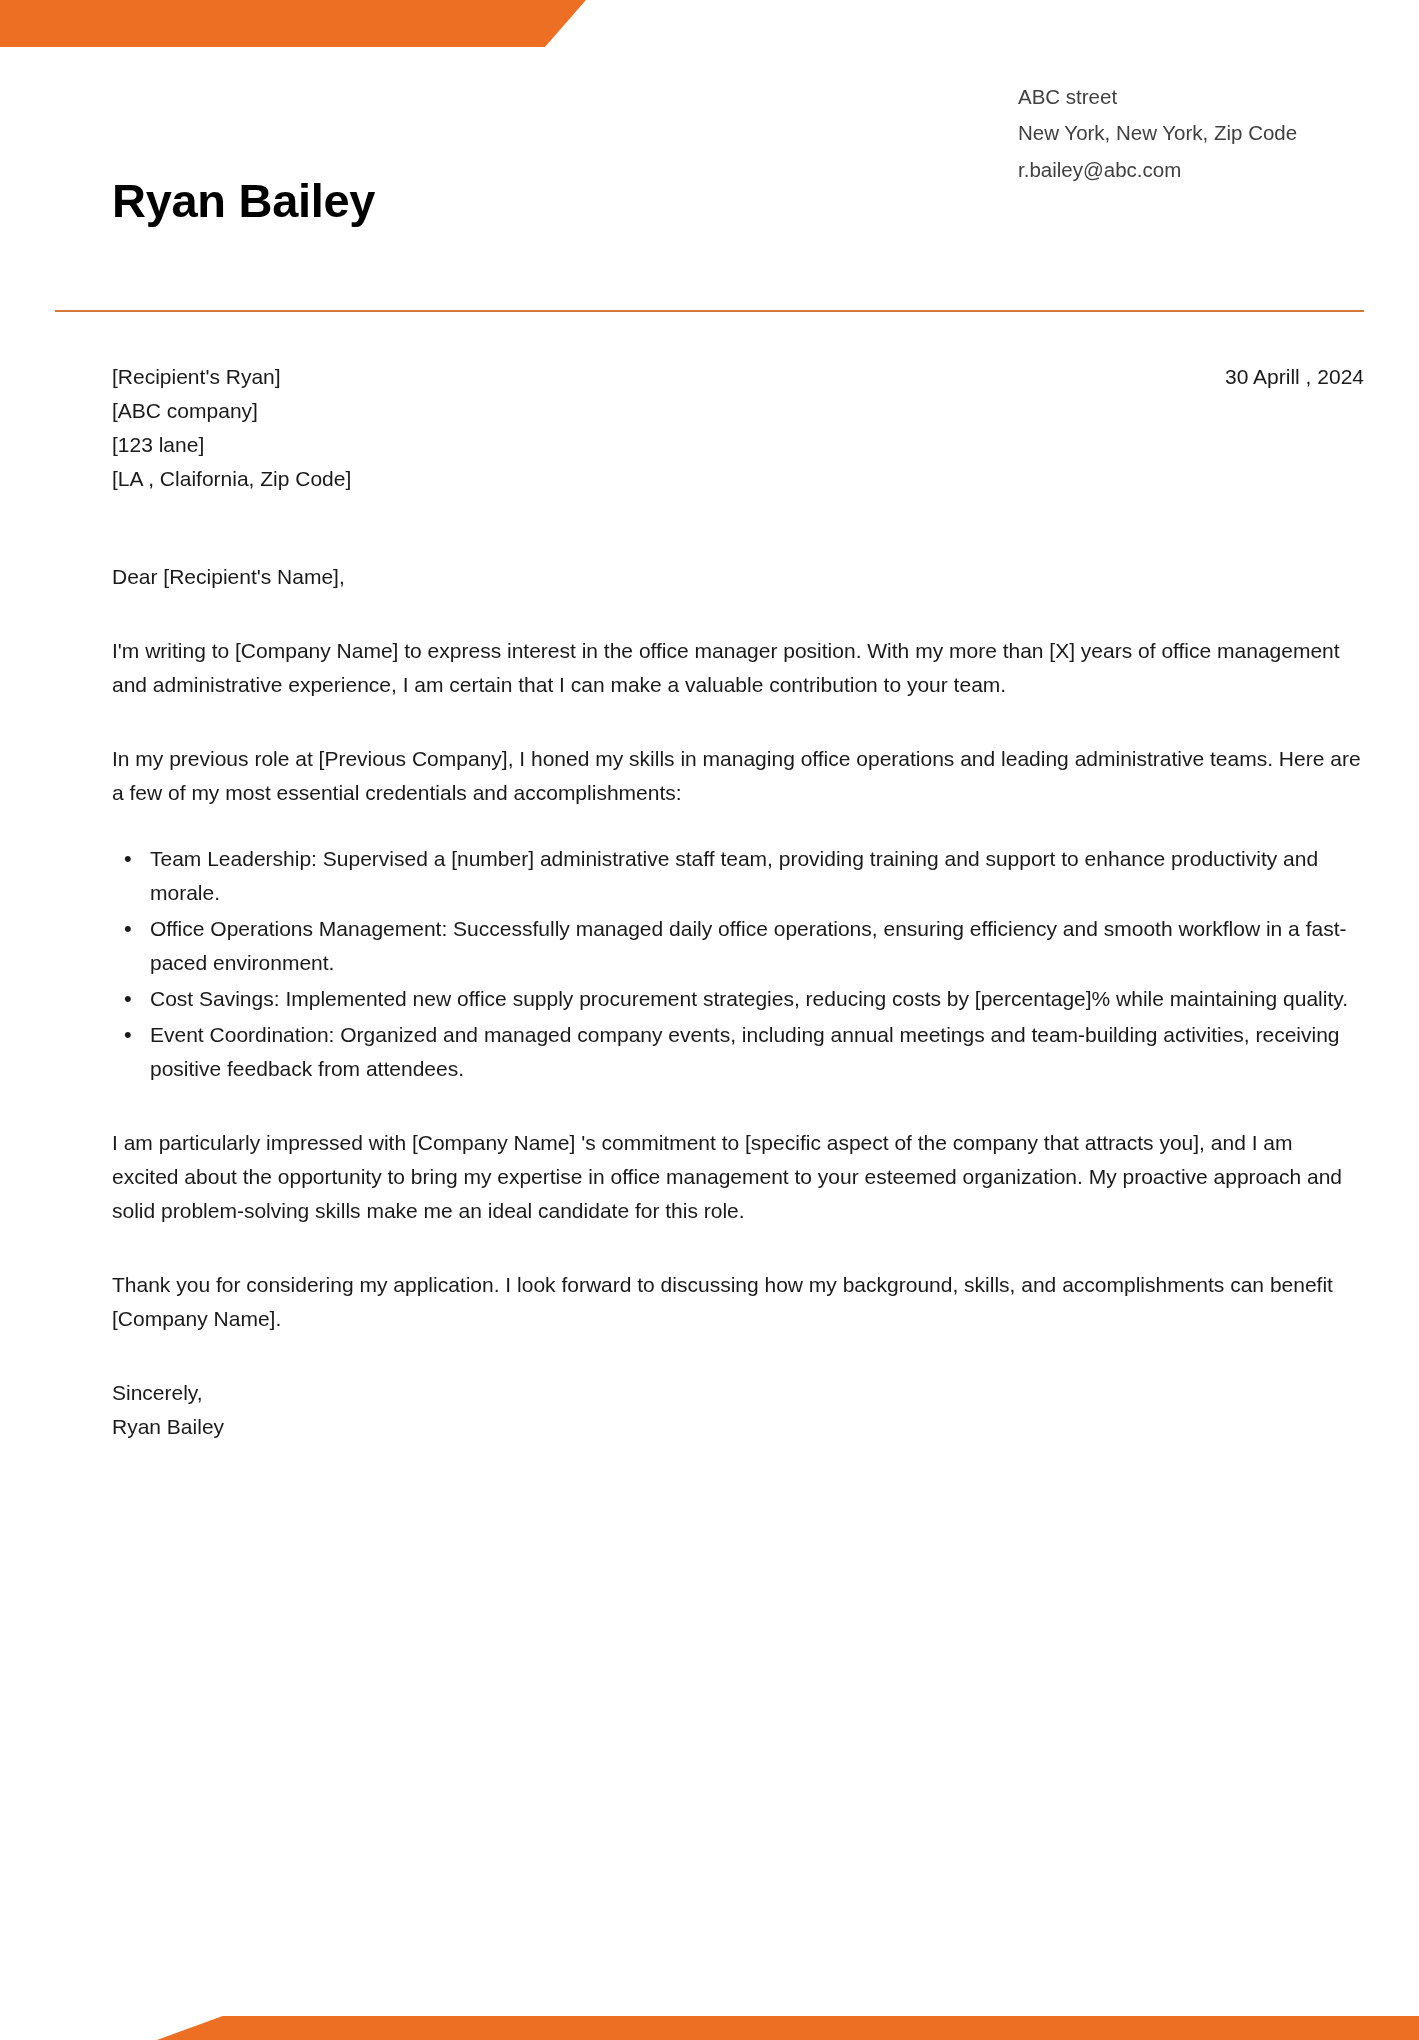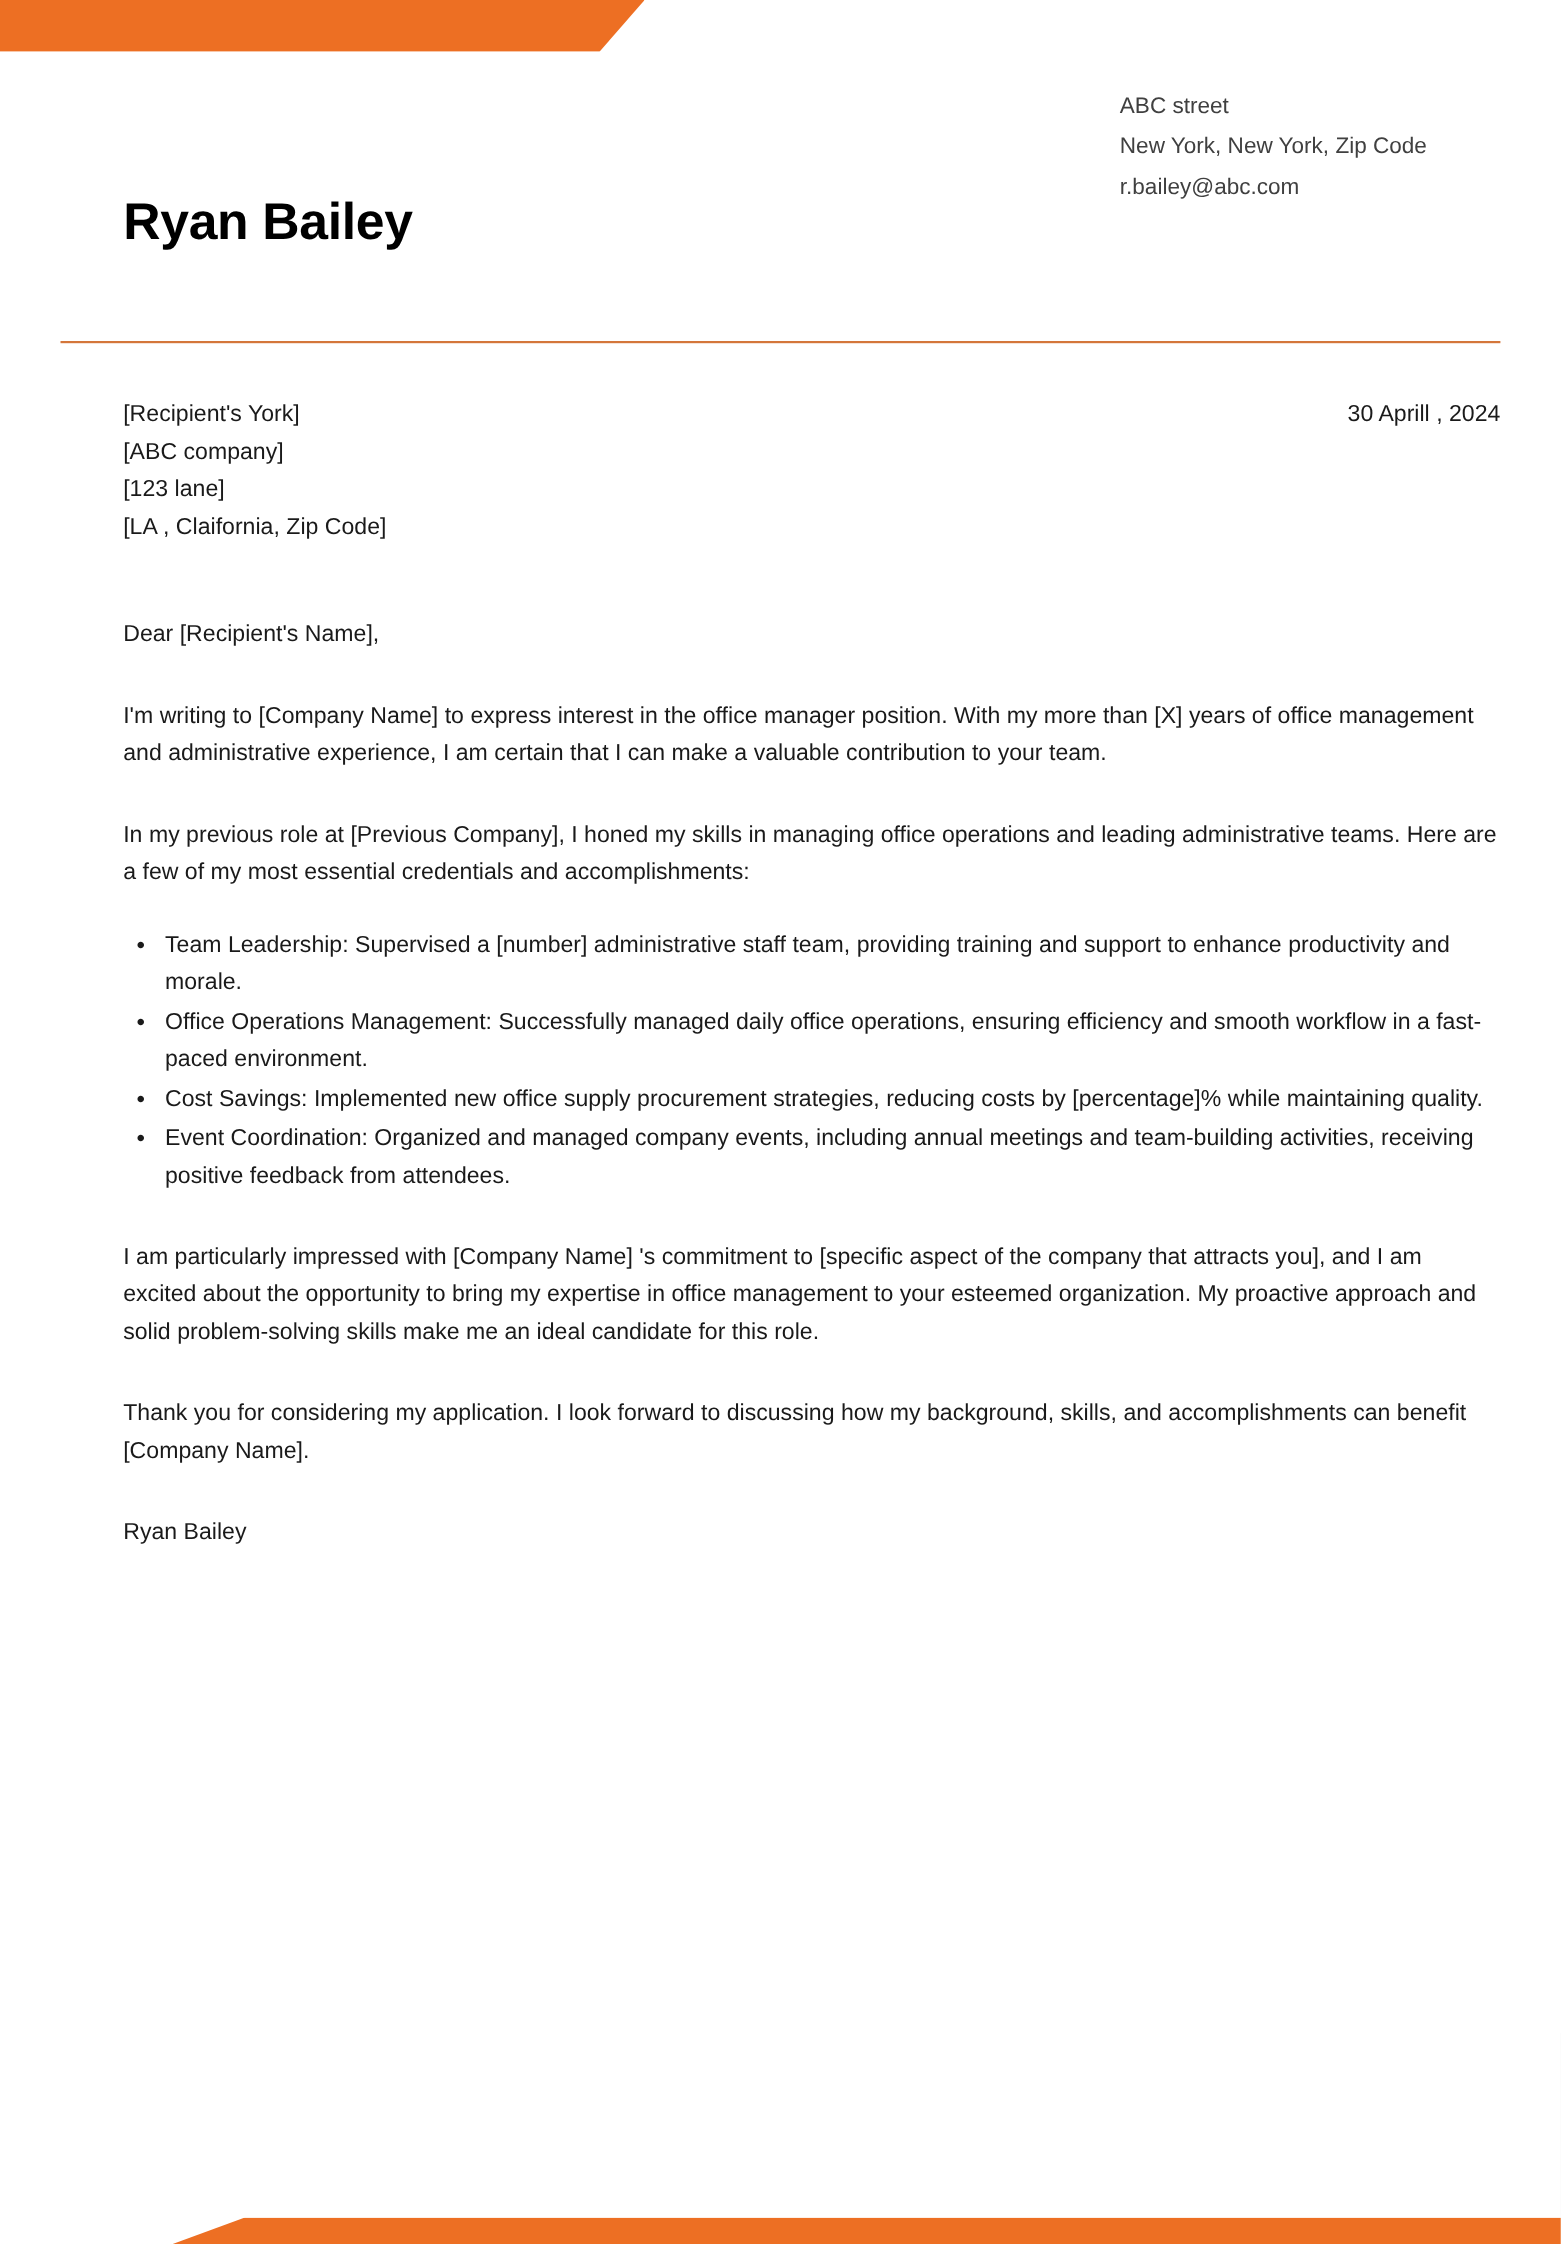--- a/index.html
+++ b/index.html
@@ -143,21 +143,21 @@
       <div>r.bailey@abc.com</div>
     </div>
   </div>
 
   <div class="divider" style="border-top-color: rgb(212, 118, 58);"></div>
 
   <div class="letter">
 
     <div class="addr-row">
       <div class="recipient">
-        <div>[Recipient's York]</div>
+        <div>[Recipient's Ryan]</div>
         <div>[ABC company]</div>
         <div>[123 lane]</div>
         <div>[LA , Claifornia, Zip Code]</div>
       </div>
       <div class="date">30 Aprill , 2024</div>
     </div>
 
     <div class="salutation">Dear [Recipient's Name],</div>
 
     <p class="para">I'm writing to [Company Name] to express interest in the office manager position. With my more than [X] years of office management and administrative experience, I am certain that I can make a valuable contribution to your team.</p>
@@ -169,19 +169,20 @@
       <li>Office Operations Management: Successfully managed daily office operations, ensuring efficiency and smooth workflow in a fast-paced environment.</li>
       <li>Cost Savings: Implemented new office supply procurement strategies, reducing costs by [percentage]% while maintaining quality.</li>
       <li>Event Coordination: Organized and managed company events, including annual meetings and team-building activities, receiving positive feedback from attendees.</li>
     </ul>
 
     <p class="para">I am particularly impressed with [Company Name] 's commitment to [specific aspect of the company that attracts you], and I am excited about the opportunity to bring my expertise in office management to your esteemed organization. My proactive approach and solid problem-solving skills make me an ideal candidate for this role.</p>
 
     <p class="para">Thank you for considering my application. I look forward to discussing how my background, skills, and accomplishments can benefit [Company Name].</p>
 
     <div class="signoff">
+      <div>Sincerely,</div>
       <div>Ryan Bailey</div>
     </div>
 
   </div>
 
   <div class="banner-bottom"></div>
 </div>
 
 </body></html>

